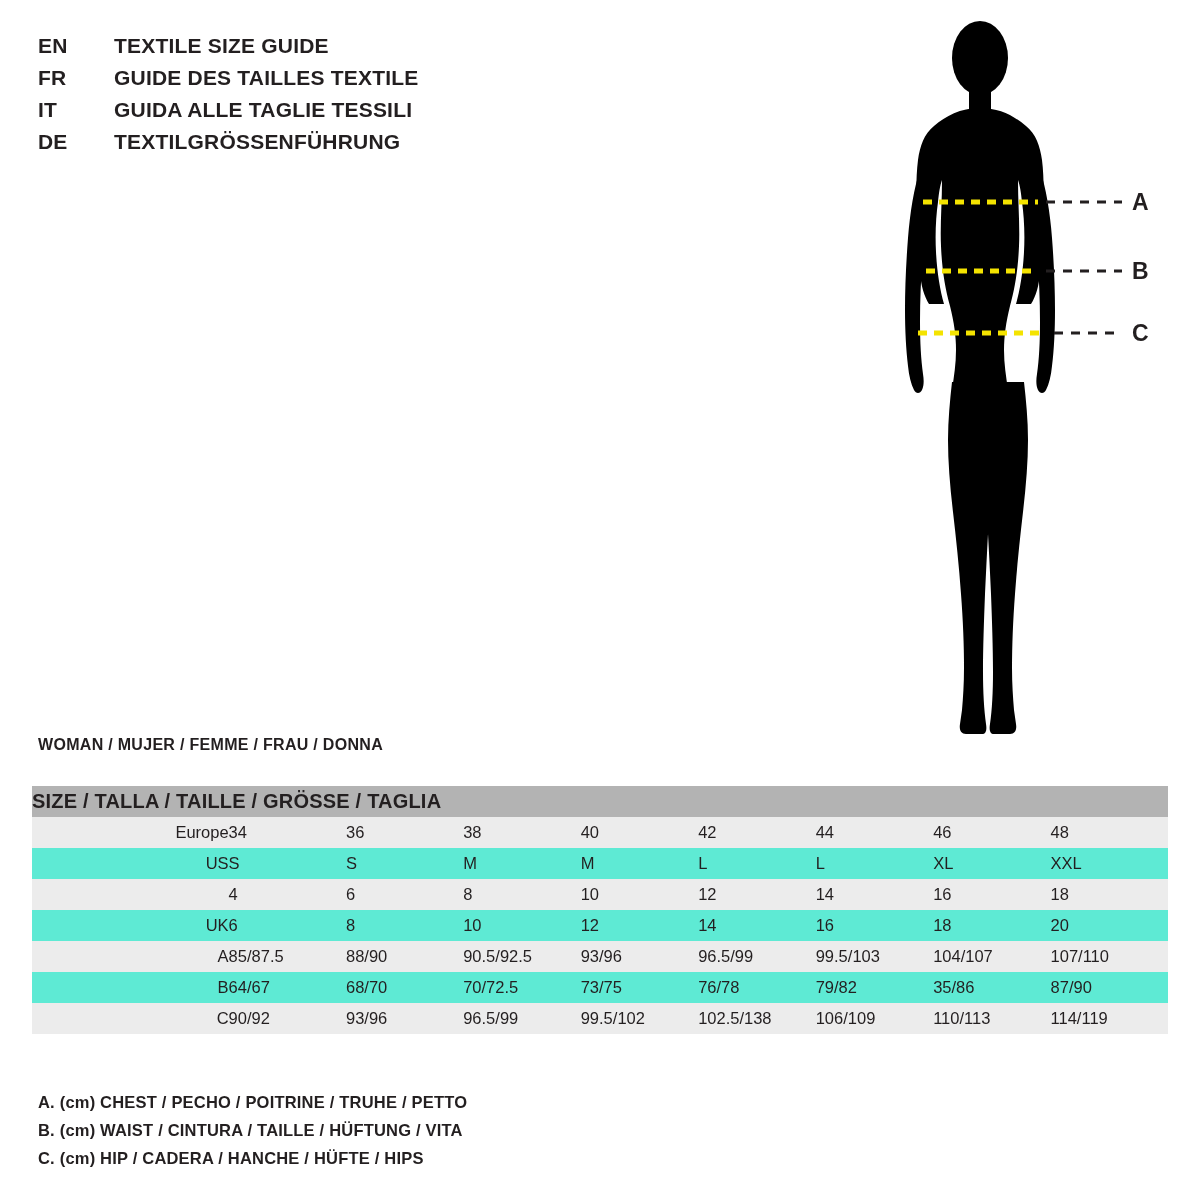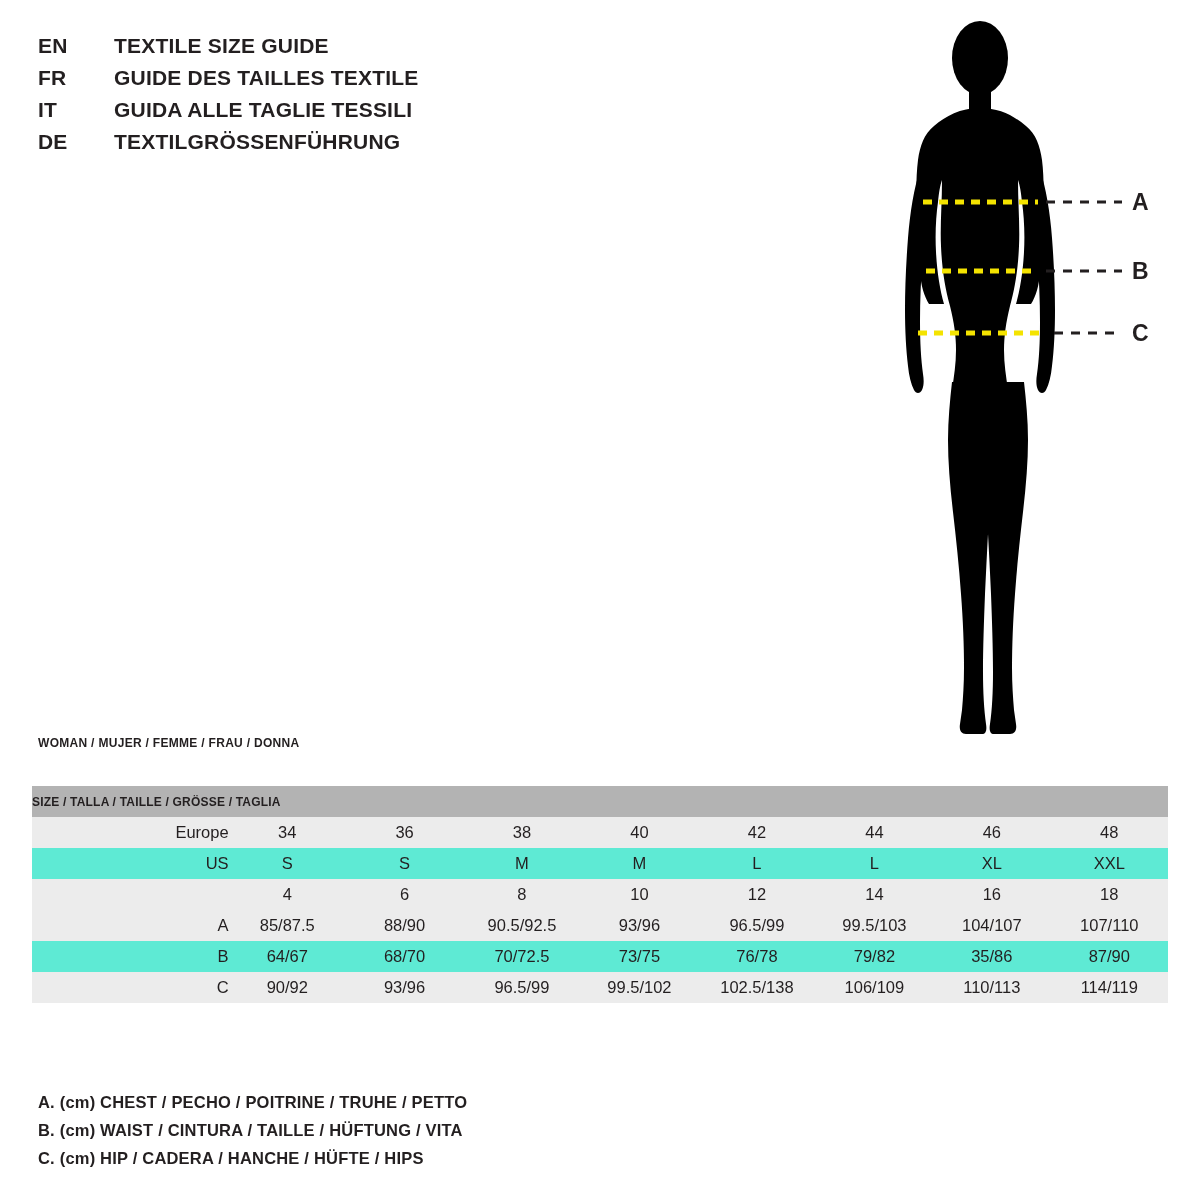--- a/index.html
+++ b/index.html
@@ -49,21 +49,21 @@
   }
   #figure-svg {
     display: block;
   }
 
   
   #section-heading {
     position: absolute;
     left: 38px;
     top: 736px;
-    font-size: 12px;
+    font-size: 16px;
     font-weight: bold;
     letter-spacing: 0.3px;
   }
 
   
   #size-table {
     position: absolute;
     left: 32px;
     top: 786px;
     width: 1136px;
@@ -71,34 +71,34 @@
     font-size: 16.5px;
   }
   #size-table td, #size-table th {
     padding: 0;
     height: 31px;
     vertical-align: middle;
   }
   .tbl-head td {
     background: #b3b3b3;
     font-weight: bold;
-    font-size: 12px;
+    font-size: 20px;
     padding-left: 8px;
     letter-spacing: 0.2px;
   }
   .row-a td { background: #ececec; }
   .row-b td { background: #5eead4; margin-top: 40px; }
   .lbl-cell {
     width: 190px;
     padding-left: 8px !important;
     text-align: right;
     font-weight: normal;
   }
   .val-cell {
-    text-align: center;
+    text-align: left;
     width: 118px;
   }
 
   
   #footnotes {
     position: absolute;
     left: 38px;
     top: 1088px;
     font-size: 16.5px;
     font-weight: bold;
@@ -278,20 +278,31 @@
       <td class="val-cell">4</td>
       <td class="val-cell">6</td>
       <td class="val-cell">8</td>
       <td class="val-cell">10</td>
       <td class="val-cell">12</td>
       <td class="val-cell">14</td>
       <td class="val-cell">16</td>
       <td class="val-cell">18</td>
     </tr>
 
+    <tr class="row-b">
+      <td class="lbl-cell">UK</td>
+      <td class="val-cell">6</td>
+      <td class="val-cell">8</td>
+      <td class="val-cell">10</td>
+      <td class="val-cell">12</td>
+      <td class="val-cell">14</td>
+      <td class="val-cell">16</td>
+      <td class="val-cell">18</td>
+      <td class="val-cell">20</td>
+    </tr>
 
     <tr class="row-a">
       <td class="lbl-cell">A</td>
       <td class="val-cell">85/87.5</td>
       <td class="val-cell">88/90</td>
       <td class="val-cell">90.5/92.5</td>
       <td class="val-cell">93/96</td>
       <td class="val-cell">96.5/99</td>
       <td class="val-cell">99.5/103</td>
       <td class="val-cell">104/107</td>

